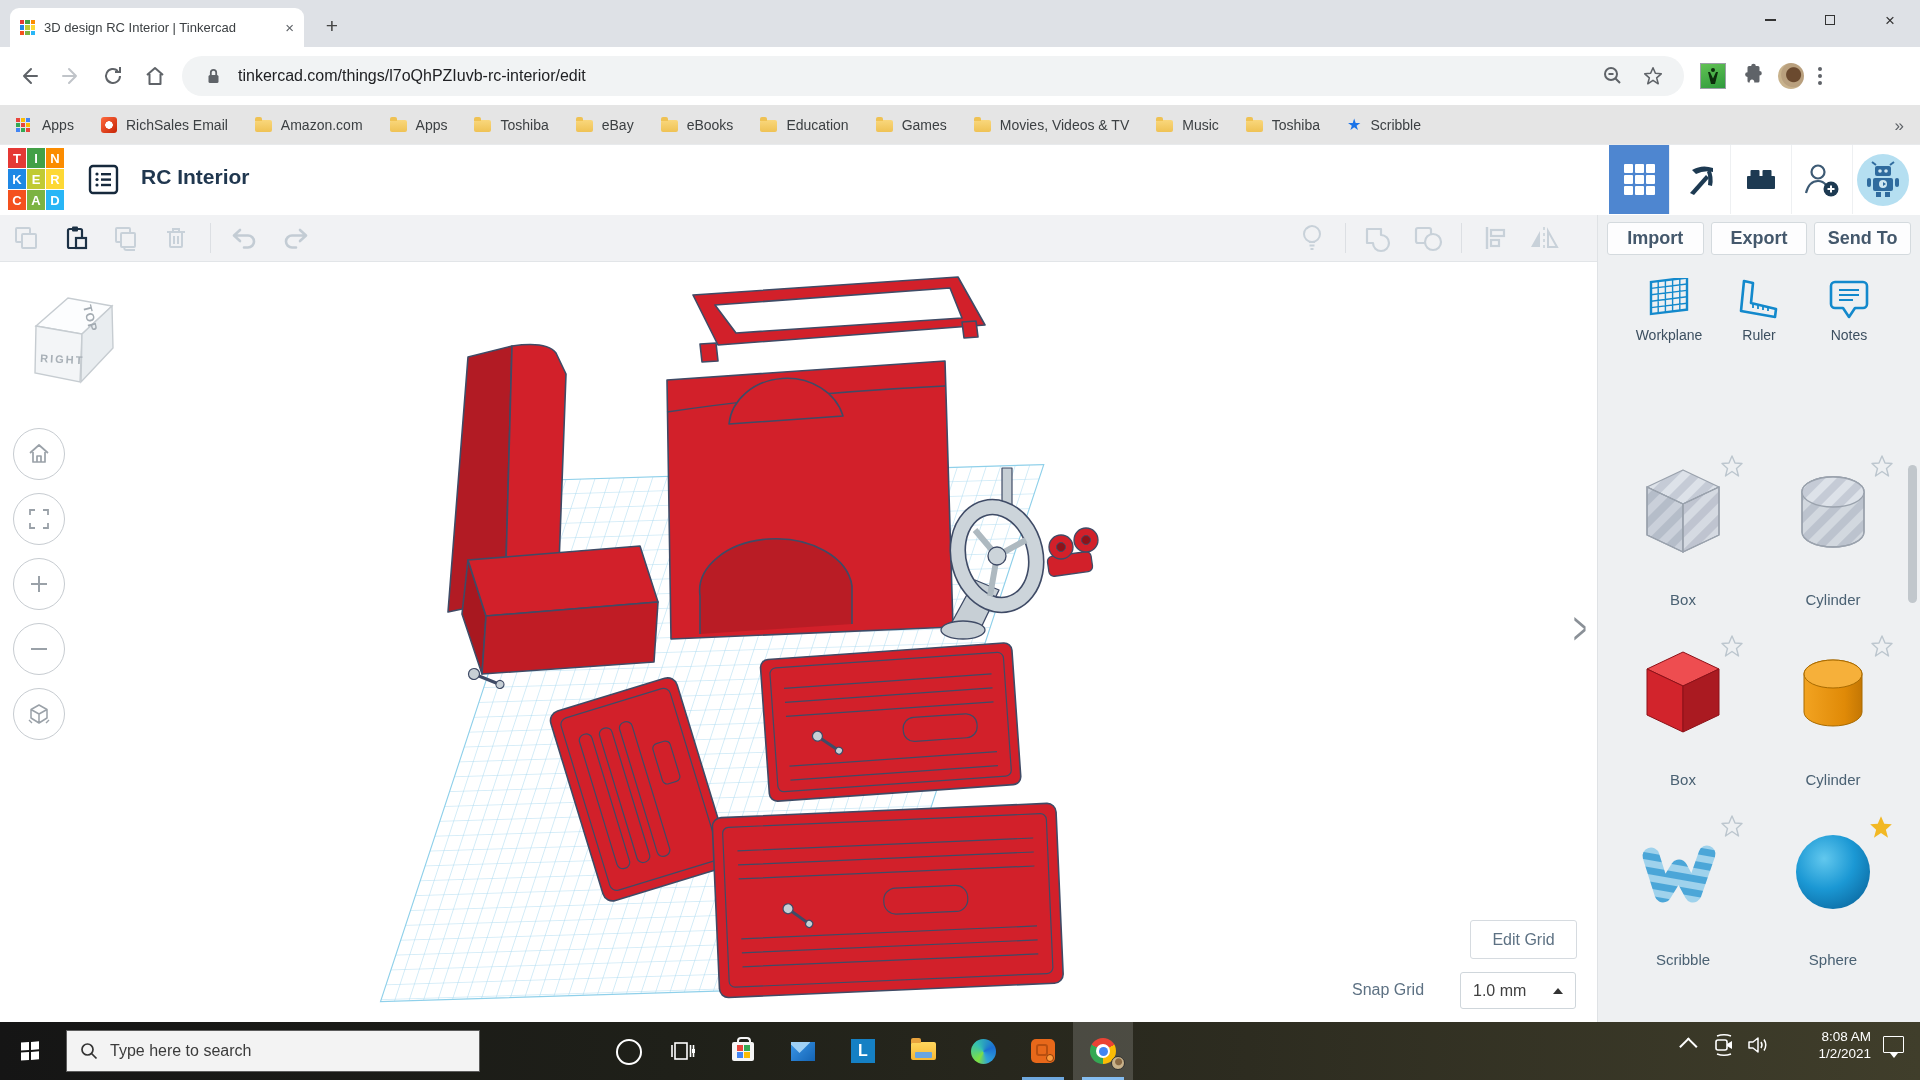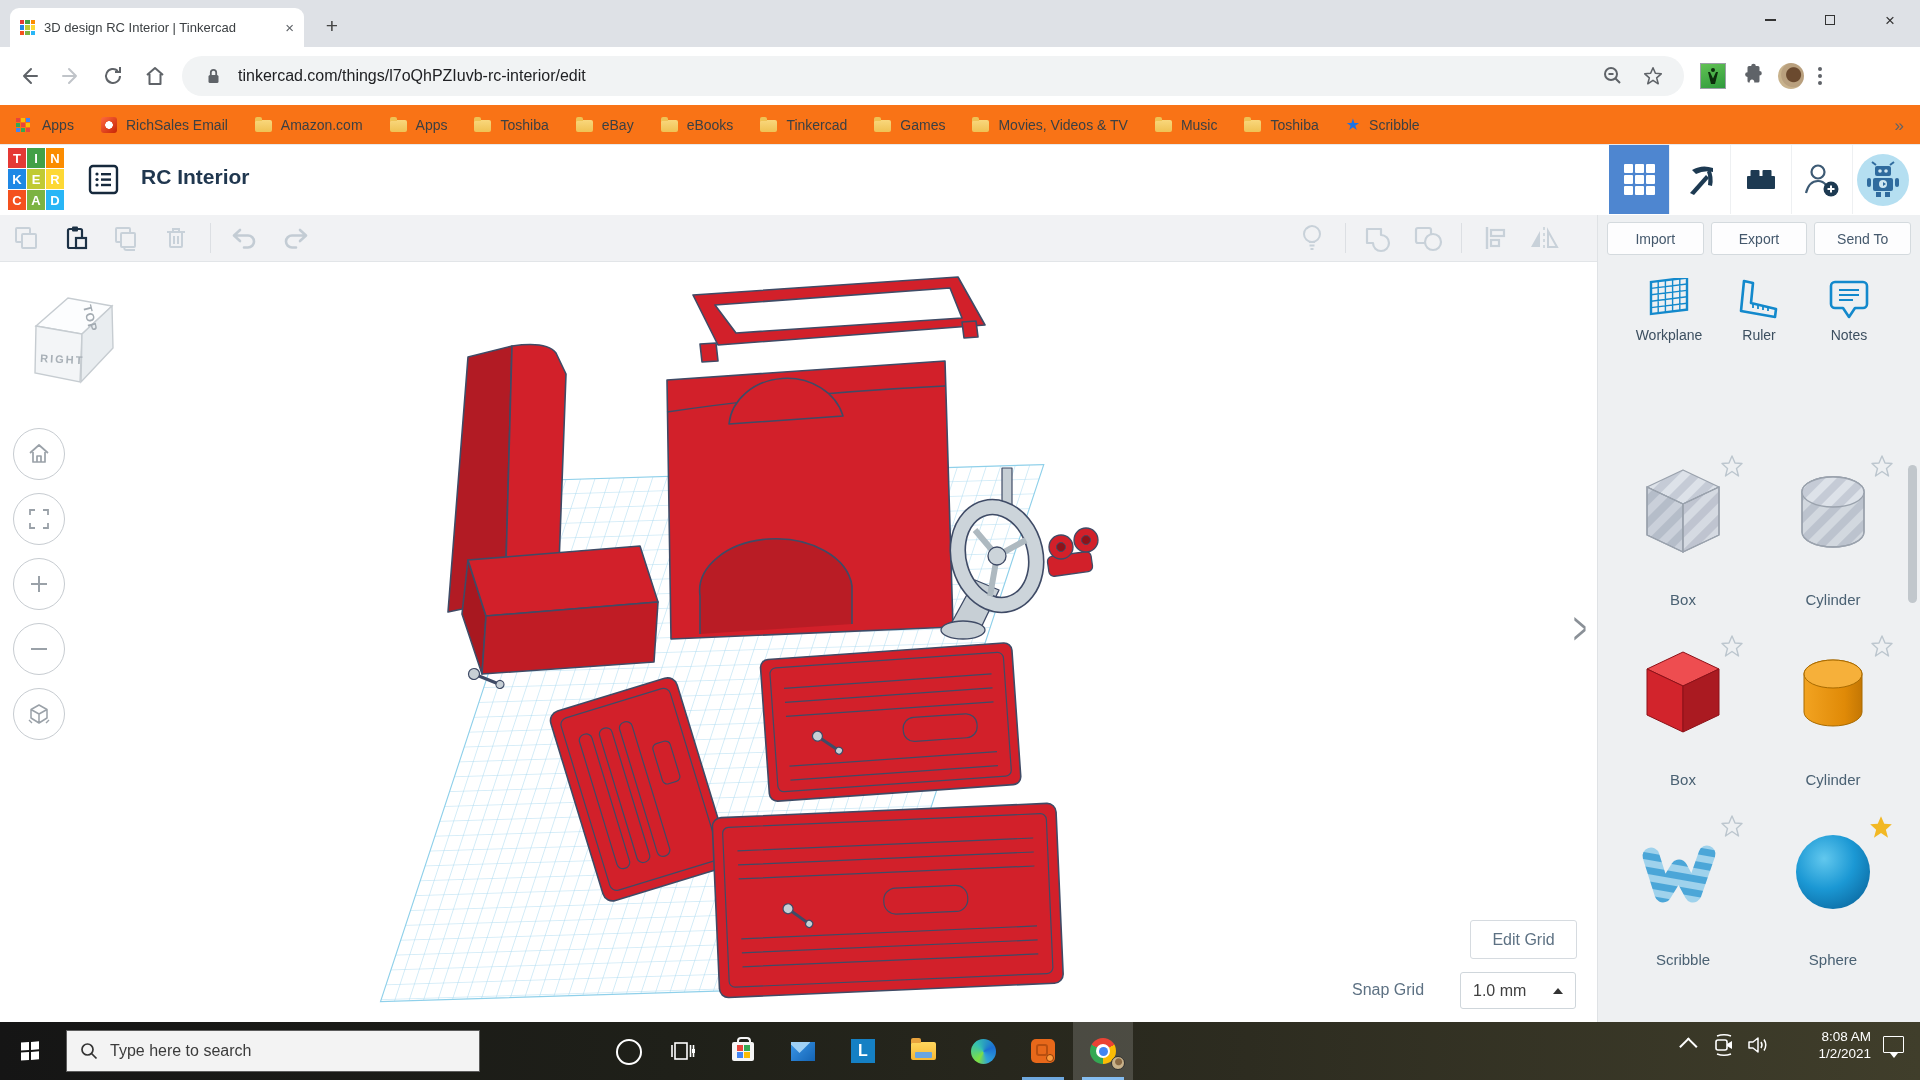--- a/index.html
+++ b/index.html
@@ -24,21 +24,21 @@
   .urltext{font-size:16px;color:#202124;flex:1;}
   .pill-ic{flex:none;display:flex;align-items:center;justify-content:center;width:30px;}
   .extrow{display:flex;align-items:center;gap:14px;margin-left:16px;}
   .ext-green{width:24px;height:24px;border:1px solid #9aa0a6;background:linear-gradient(160deg,#62c254,#2e9a3c);position:relative;}
   .ext-green:before{content:"";position:absolute;left:10px;top:4px;width:4px;height:4px;border-radius:50%;background:#0c2d0c;}
   .ext-green:after{content:"";position:absolute;left:7px;top:8px;width:10px;height:12px;background:#0c2d0c;clip-path:polygon(0 0,20% 0,50% 55%,80% 0,100% 0,70% 100%,30% 100%);}
   .avatar24{width:26px;height:26px;border-radius:50%;background:radial-gradient(circle at 60% 45%,#6b4a2f 0 7px,#b9a07e 8px 12px,#c8b28c 13px);}
   .kebab{display:flex;flex-direction:column;gap:3px;}
   .kebab i{width:4px;height:4px;border-radius:50%;background:#5f6368;}
   
-  .bookmarks{position:absolute;left:0;top:105px;right:0;height:40px;background:#f97316;border-bottom:1px solid #e8eaec;display:flex;align-items:center;padding:0 16px;gap:27px;box-sizing:border-box;}
+  .bookmarks{position:absolute;left:0;top:105px;right:0;height:40px;background:#e5e5e5;border-bottom:1px solid #e8eaec;display:flex;align-items:center;padding:0 16px;gap:27px;box-sizing:border-box;}
   .bm{display:flex;align-items:center;gap:9px;flex:none;}
   .bm-label{font-size:14px;color:#3c4043;white-space:nowrap;}
   .bm-ic{flex:none;position:relative;}
   .bm-ic.grid{width:4px;height:4px;background:#e8453c;margin:0 13px 9px 0;box-shadow:5px 0 #fbbc05,10px 0 #4285f4,0 5px #34a853,5px 5px #e8453c,10px 5px #fbbc05,0 10px #4285f4,5px 10px #34a853,10px 10px #e8453c;}
   .bm-ic.office{width:16px;height:16px;border-radius:3px;background:radial-gradient(circle at 50% 50%,#fff 0 3.5px,transparent 4px),linear-gradient(135deg,#ff6a3d,#c62406);}
   .bm-ic.folder{width:17px;height:12px;background:linear-gradient(#f9d77c,#efc254);border-radius:2px;margin-top:3px;}
   .bm-ic.folder:before{content:"";position:absolute;left:0;top:-3px;width:7px;height:4px;background:#efc254;border-radius:2px 2px 0 0;}
   .bm-ic.star:before{content:"★";color:#1a73e8;font-size:16px;line-height:16px;}
   .bm-more{position:absolute;right:16px;font-size:17px;color:#5f6368;}
   
@@ -55,21 +55,21 @@
   .robot{width:52px;height:52px;border-radius:50%;background:#b5dff1;display:flex;align-items:center;justify-content:center;}
   
   .editbar{position:absolute;left:0;top:215px;width:1597px;height:47px;background:#f1f2f4;border-bottom:1px solid #e2e5e8;box-sizing:border-box;}
   .editbar-left{position:absolute;left:10px;top:0;height:46px;display:flex;align-items:center;gap:18px;}
   .tbtn{width:32px;height:32px;display:flex;align-items:center;justify-content:center;}
   .vdiv{width:1px;height:30px;background:#dcdfe3;}
   .editbar-right{position:absolute;left:1296px;top:0;height:46px;display:flex;align-items:center;gap:17px;}
   
   .sidebar{position:absolute;left:1597px;top:215px;width:323px;height:807px;background:#eef0f2;border-left:1px solid #dfe2e5;box-sizing:border-box;}
   .side-btns{display:flex;gap:7px;padding:7px 9px;}
-  .side-btn{flex:1;height:31px;background:#fdfdfe;border:1px solid #d4dade;border-radius:3px;color:#44586c;font-size:14px;display:flex;align-items:center;justify-content:center;}
+  .side-btn{flex:1;height:31px;background:#fdfdfe;border:1px solid #d4dade;border-radius:3px;color:#44586c;font-size:18px;display:flex;align-items:center;justify-content:center;font-weight:bold;}
   .panel-tools{display:flex;justify-content:space-between;padding:16px 26px 0 26px;}
   .ptool{display:flex;flex-direction:column;align-items:center;gap:7px;width:90px;}
   .ptool-label{font-size:14px;color:#3c4f60;}
   .library{margin:14px 8px 0 8px;background:#fff;border:1px solid #e3e6e9;border-radius:3px;padding:7px 14px 9px;position:relative;}
   .lib-brand{font-size:11px;color:#5a6b7a;}
   .lib-name{font-size:20px;color:#41536 3;color:#415163;margin-top:2px;}
   .lib-caret{position:absolute;right:16px;top:24px;width:0;height:0;border-left:8px solid transparent;border-right:8px solid transparent;border-top:10px solid #1b1b1b;}
   .shapes{position:absolute;left:0;top:243px;width:300px;display:grid;grid-template-columns:1fr 1fr;row-gap:30px;padding-left:10px;}
   .tile{position:relative;height:150px;display:flex;flex-direction:column;align-items:center;justify-content:flex-end;}
   .tile svg.shape{position:absolute;top:4px;}
@@ -248,21 +248,21 @@
         <span class="bm-label">eBay</span>
       </div>
 
       <div class="bm">
         <span class="bm-ic folder"></span>
         <span class="bm-label">eBooks</span>
       </div>
 
       <div class="bm">
         <span class="bm-ic folder"></span>
-        <span class="bm-label">Tinkercad</span>
+        <span class="bm-label">Education</span>
       </div>
 
       <div class="bm">
         <span class="bm-ic folder"></span>
         <span class="bm-label">Games</span>
       </div>
 
       <div class="bm">
         <span class="bm-ic folder"></span>
         <span class="bm-label">Movies, Videos &amp; TV</span>

